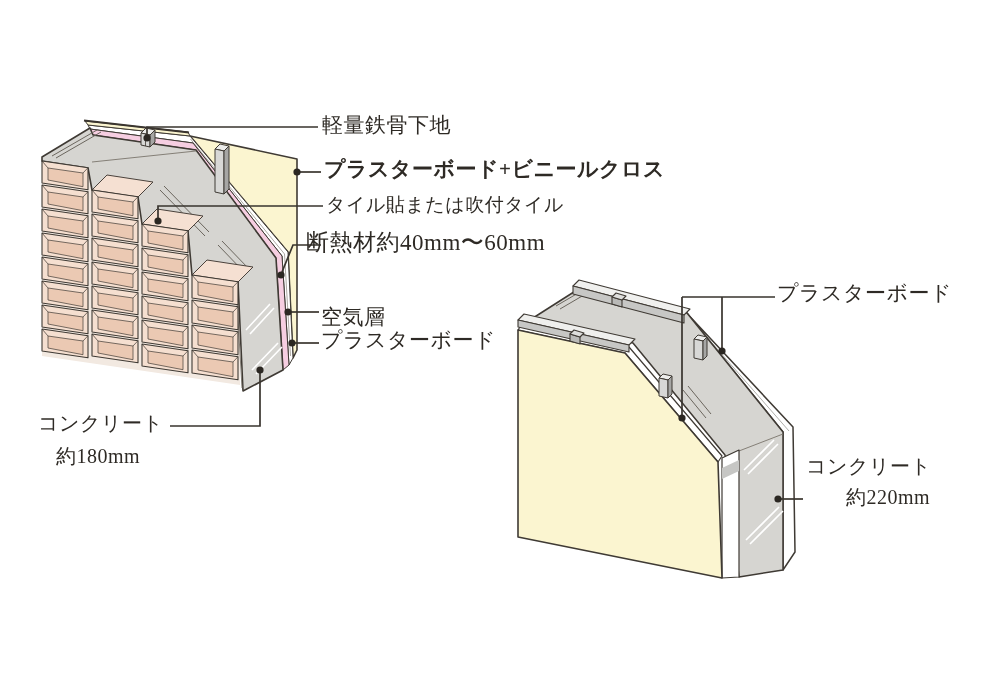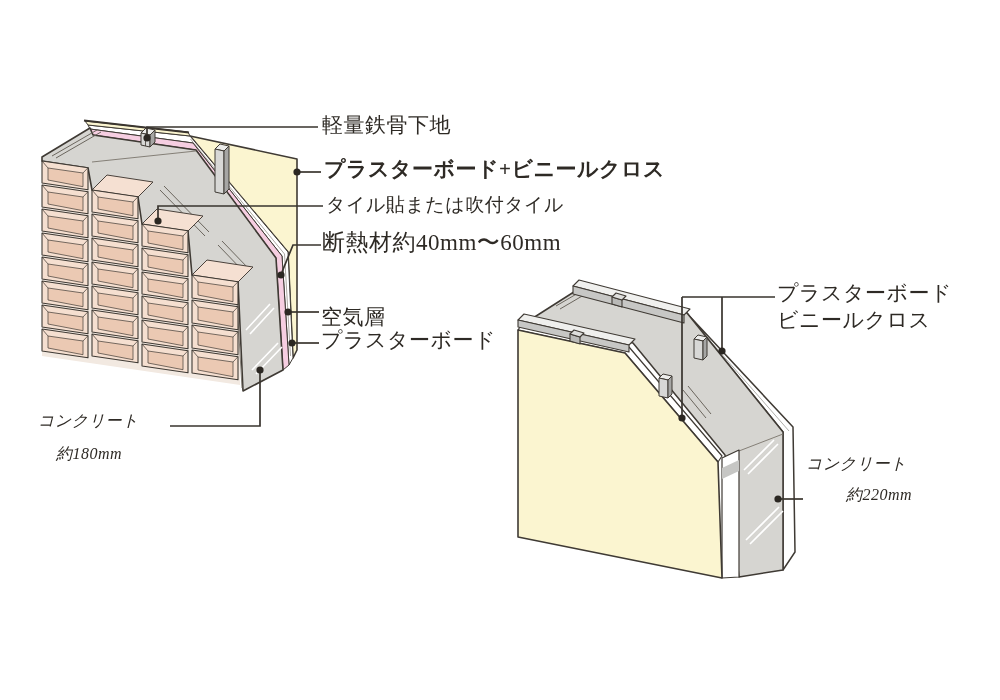--- a/index.html
+++ b/index.html
@@ -2,21 +2,21 @@
 <html><head>
 <meta charset="utf-8">
 <style>
   html,body{margin:0;padding:0;background:#fff;}
   .stage{position:relative;width:984px;height:700px;background:#FFFFFF;overflow:hidden;
          font-family:"Liberation Serif","DejaVu Serif",serif;}
   .stage svg{position:absolute;left:0;top:0;}
   .lbl{position:absolute;color:#2E2A25;white-space:nowrap;line-height:1.1;letter-spacing:0.5px;}
   .fs19{font-size:19px;}
   .fs21{font-size:21px;}
-  .fs22{font-size:16px;font-style:italic;}
+  .fs22{font-size:20px;}
   .fs23{font-size:23px;}
   .bold{font-weight:bold;}
 </style>
 </head>
 <body>
 
 <div class="stage">
 
 <svg width="1000" height="700" viewBox="0 0 1000 700">
 
@@ -253,24 +253,23 @@
     <circle cx="260" cy="370" r="3.6"></circle>
     <circle cx="682" cy="418" r="3.6"></circle>
     <circle cx="722" cy="351" r="3.6"></circle>
     <circle cx="778" cy="499" r="3.6"></circle>
   </g>
 </svg>
 
   <div class="lbl fs21" style="left:322px;top:114px;">軽量鉄骨下地</div>
   <div class="lbl fs19" style="left:326px;top:195px;">タイル貼または吹付タイル</div>
   <div class="lbl fs21 bold" style="left:324px;top:158px;">プラスターボード+ビニールクロス</div>
-  <div class="lbl fs23" style="left:322px;top:230px;">断熱材約40mm〜60mm</div>
+  <div class="lbl fs23" style="left:306px;top:230px;">断熱材約40mm〜60mm</div>
   <div class="lbl fs21" style="left:321px;top:306px;">空気層</div>
   <div class="lbl fs21" style="left:321px;top:329px;">プラスターボード</div>
   <div class="lbl fs22" style="left:38px;top:412px;">コンクリート</div>
   <div class="lbl fs22" style="left:56px;top:445px;">約180mm</div>
 
   <div class="lbl fs21" style="left:777px;top:282px;">プラスターボード</div>
-  <div class="lbl fs21" style="left:777px;top:309px;">ビニールクロス</div>
   <div class="lbl fs22" style="left:806px;top:455px;">コンクリート</div>
   <div class="lbl fs22" style="left:846px;top:486px;">約220mm</div>
 
 </div>
 
 </body></html>

